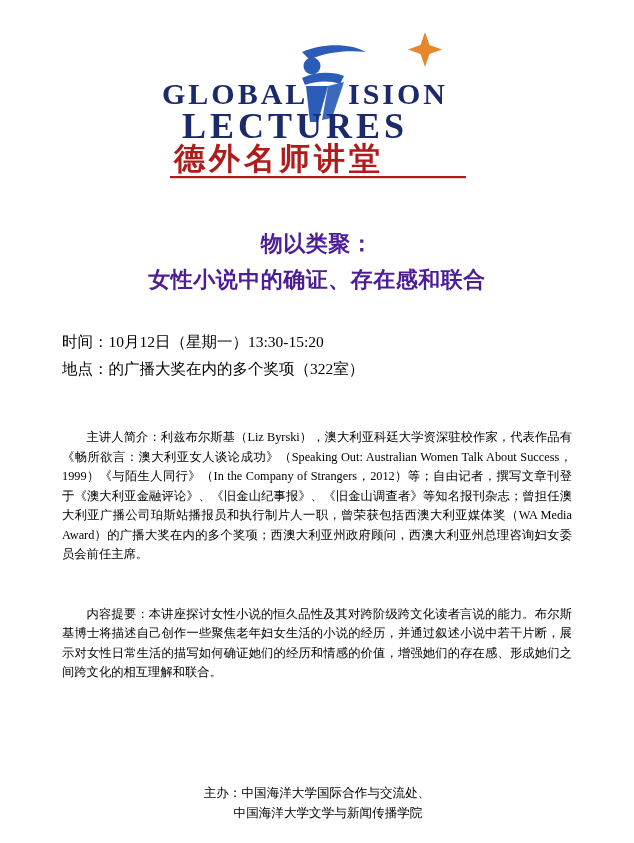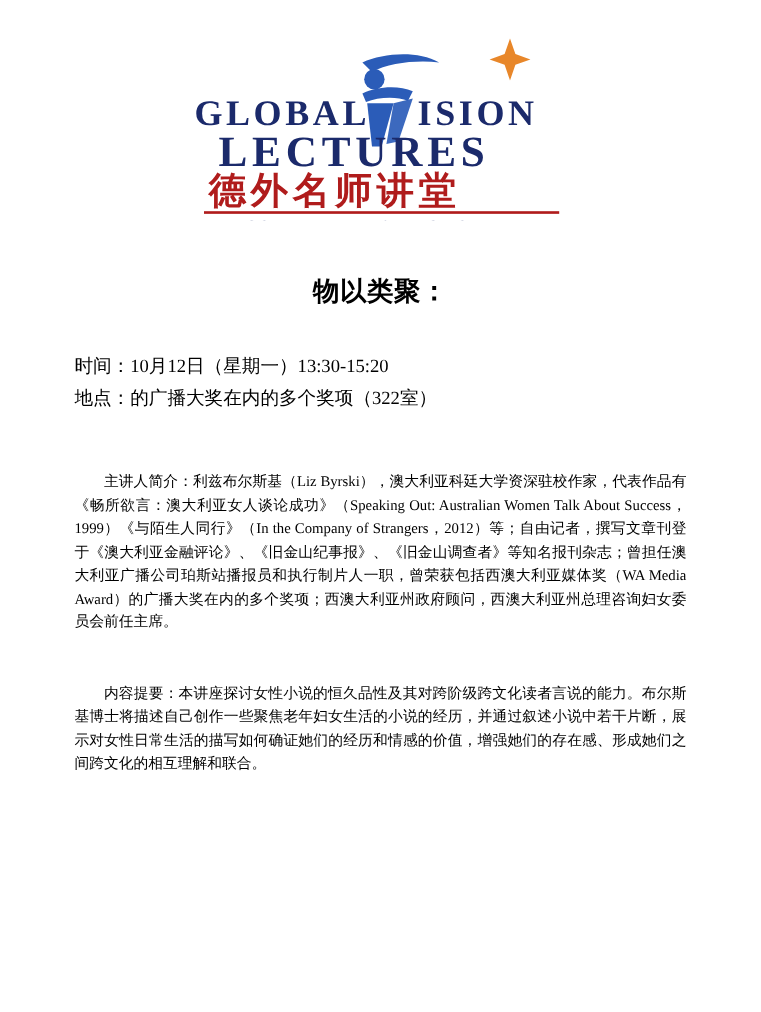--- a/index.html
+++ b/index.html
@@ -48,21 +48,21 @@
   .title-block {
     margin-top: 42px;
     text-align: center;
   }
   .title-line {
     font-family: "DejaVu Sans", sans-serif;
     font-weight: bold;
     font-size: 22px;
     line-height: 36px;
     letter-spacing: 0.5px;
-    color: #000000;
+    color: #4c1d95;
   }
   .speaker {
     margin-top: 28px;
     text-align: center;
     font-family: "Liberation Serif", serif;
     font-size: 20px;
     font-weight: bold;
     letter-spacing: 0.5px;
   }
 
@@ -132,26 +132,31 @@
 
         <rect x="18" y="150" width="296" height="2.2" fill="#b01c1c"></rect>
 
         <text x="165" y="166" text-anchor="middle" font-family="Liberation Serif, serif" font-size="11.5" letter-spacing="2.2" fill="#1b2a6b">OCEAN UNIVERSITY OF CHINA</text>
       </svg>
     </div>
   </div>
 
   <div class="title-block">
     <div class="title-line">物以类聚：</div>
+    <div class="title-line">女性小说中的确证、存在感和联合</div>
   </div>
 
 
   <div class="details">
     <span class="det-row">时间：10月12日（星期一）13:30-15:20</span>
     <span class="det-row">地点：的广播大奖在内的多个奖项（322室）</span>
   </div>
 
   <div class="para bio">主讲人简介：利兹布尔斯基（Liz Byrski），澳大利亚科廷大学资深驻校作家，代表作品有《畅所欲言：澳大利亚女人谈论成功》（Speaking Out: Australian Women Talk About Success，1999）《与陌生人同行》（In the Company of Strangers，2012）等；自由记者，撰写文章刊登于《澳大利亚金融评论》、《旧金山纪事报》、《旧金山调查者》等知名报刊杂志；曾担任澳大利亚广播公司珀斯站播报员和执行制片人一职，曾荣获包括西澳大利亚媒体奖（WA Media Award）的广播大奖在内的多个奖项；西澳大利亚州政府顾问，西澳大利亚州总理咨询妇女委员会前任主席。</div>
 
   <div class="para summary">内容提要：本讲座探讨女性小说的恒久品性及其对跨阶级跨文化读者言说的能力。布尔斯基博士将描述自己创作一些聚焦老年妇女生活的小说的经历，并通过叙述小说中若干片断，展示对女性日常生活的描写如何确证她们的经历和情感的价值，增强她们的存在感、形成她们之间跨文化的相互理解和联合。</div>
 
+  <div class="footer">
+    <div class="line1">主办：中国海洋大学国际合作与交流处、</div>
+    <div class="line2">中国海洋大学文学与新闻传播学院</div>
+  </div>
 
 </div>
 
 </body></html>

